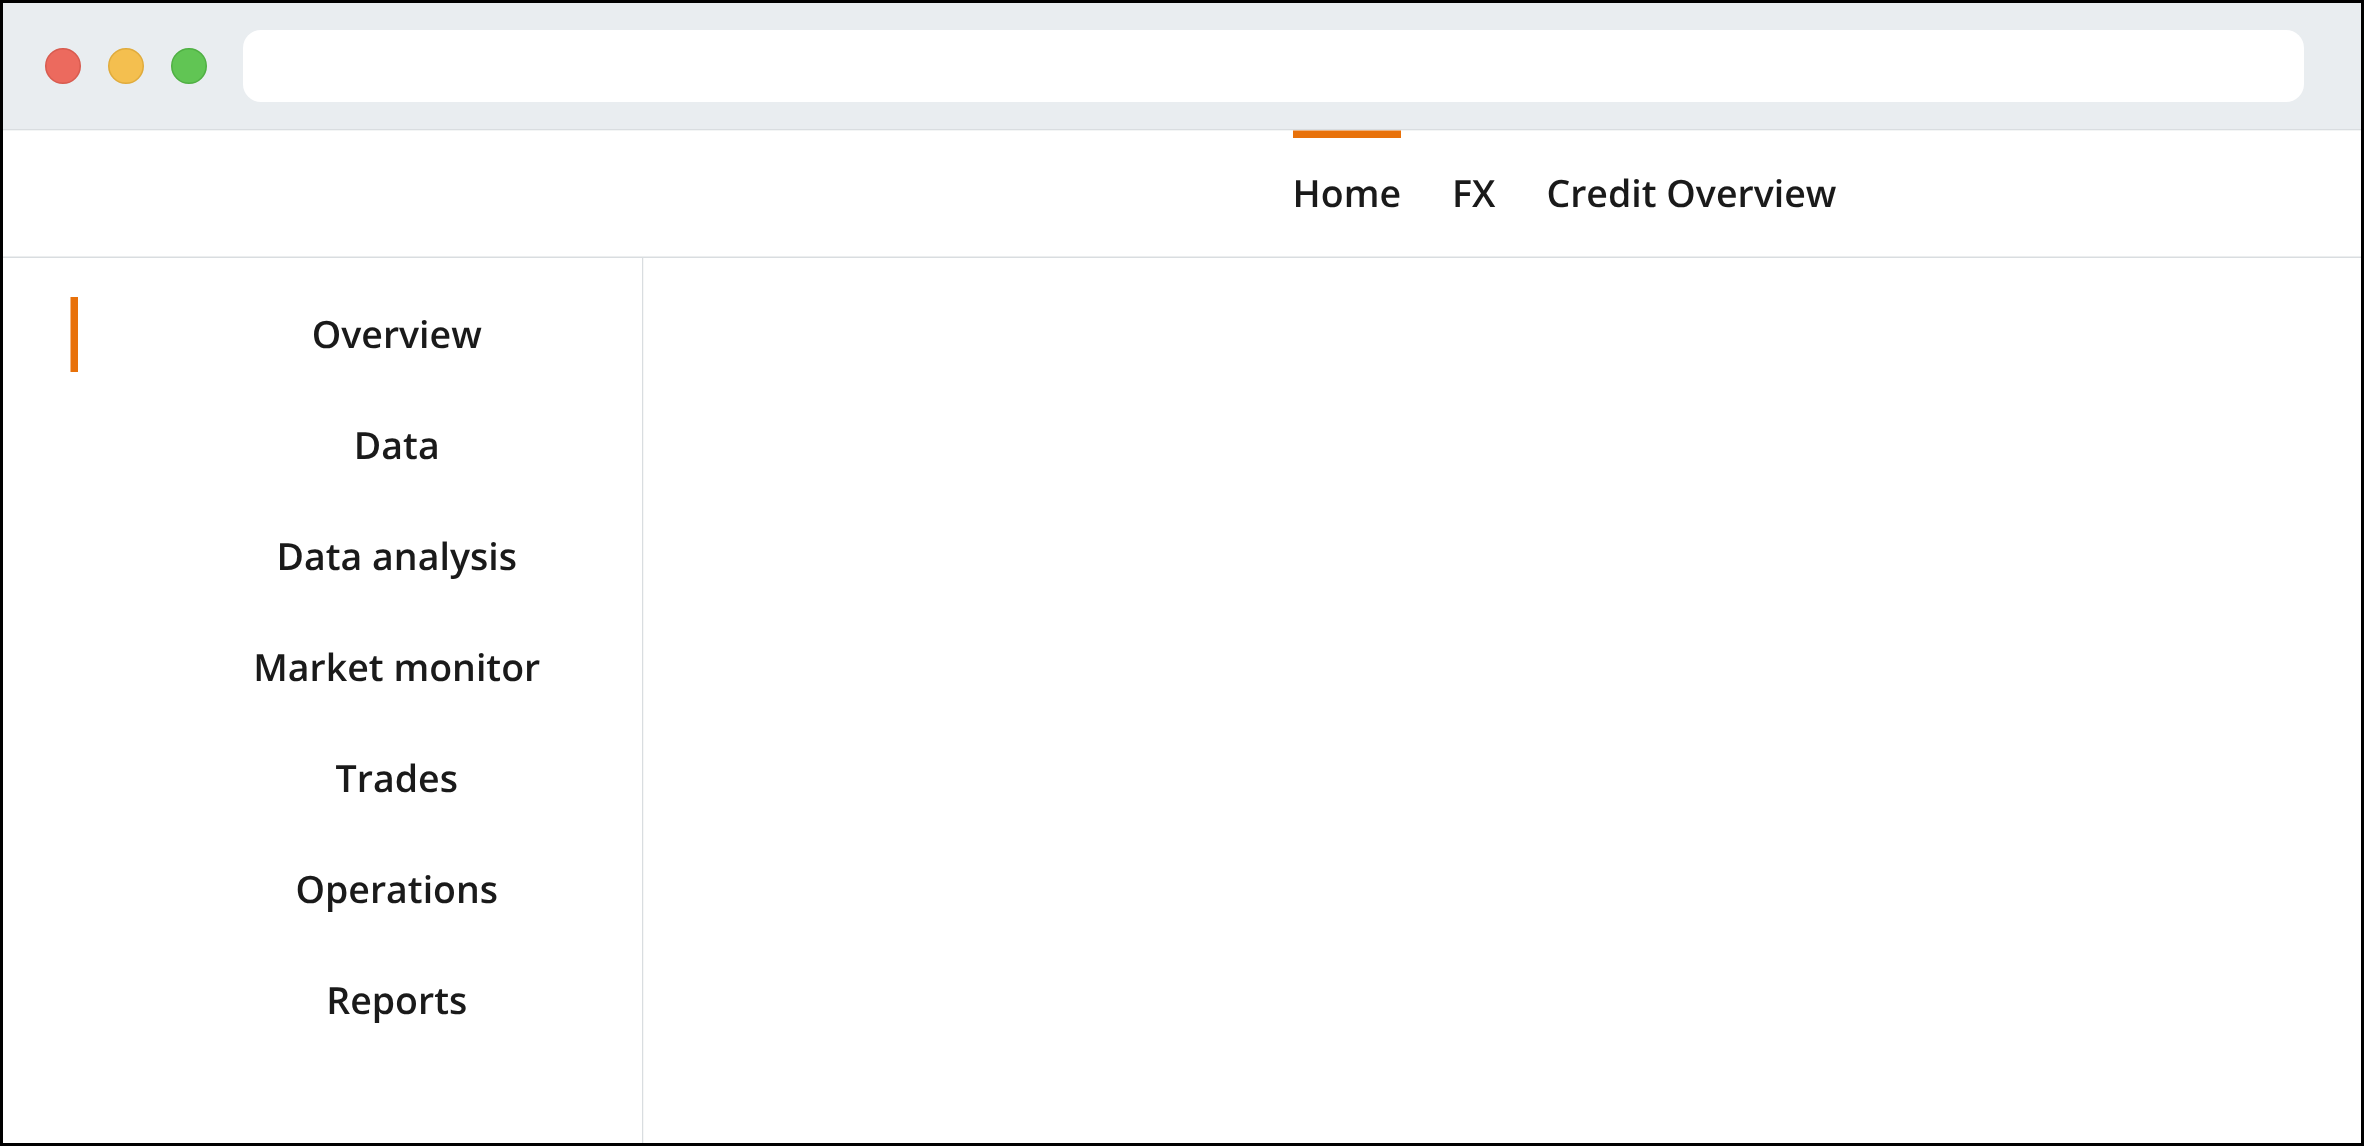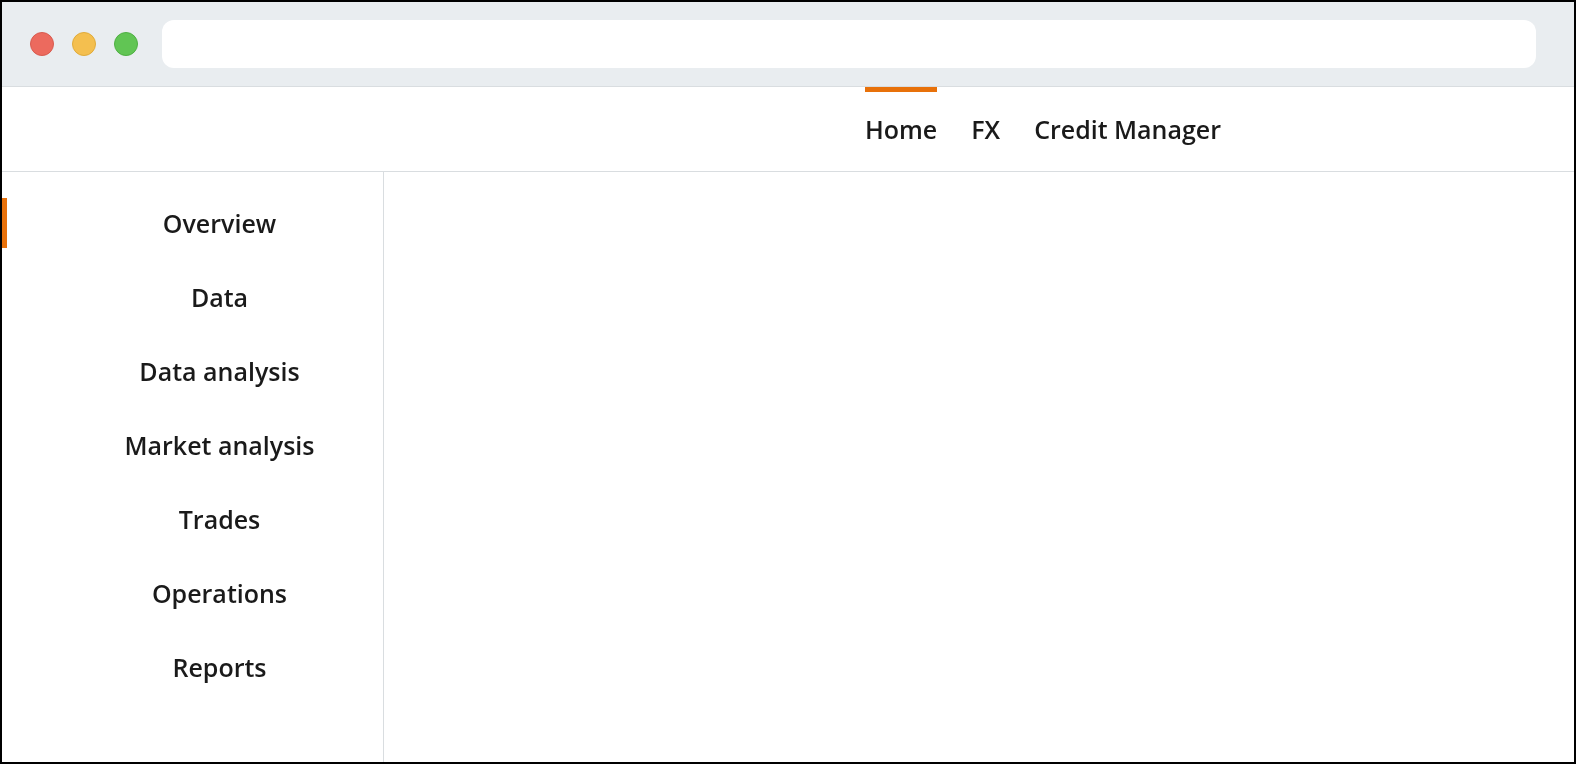--- a/index.html
+++ b/index.html
@@ -76,20 +76,21 @@
       top: 0;
       left: 0;
       right: 0;
       height: 5px;
       background: #e8710a;
     }
     .body-area {
       flex: 1;
       display: flex;
       overflow: hidden;
+      padding-left: 45px;
     }
     .sidebar {
       width: 382px;
       border-right: 1px solid #d9dde0;
       padding-top: 14px;
       background: #fff;
     }
     .sidebar-item {
       height: 74px;
       display: flex;
@@ -130,37 +131,37 @@
   </div>
 
   <div class="top-nav">
     <div class="top-nav-item active">
       <span>Home</span>
     </div>
     <div class="top-nav-item">
       <span>FX</span>
     </div>
     <div class="top-nav-item">
-      <span>Credit Manager</span>
+      <span>Credit Overview</span>
     </div>
   </div>
 
   <div class="body-area">
     <div class="sidebar">
       <div class="sidebar-item active">
         <span>Overview</span>
       </div>
       <div class="sidebar-item">
         <span>Data</span>
       </div>
       <div class="sidebar-item">
         <span>Data analysis</span>
       </div>
       <div class="sidebar-item">
-        <span>Market analysis</span>
+        <span>Market monitor</span>
       </div>
       <div class="sidebar-item">
         <span>Trades</span>
       </div>
       <div class="sidebar-item">
         <span>Operations</span>
       </div>
       <div class="sidebar-item">
         <span>Reports</span>
       </div>

